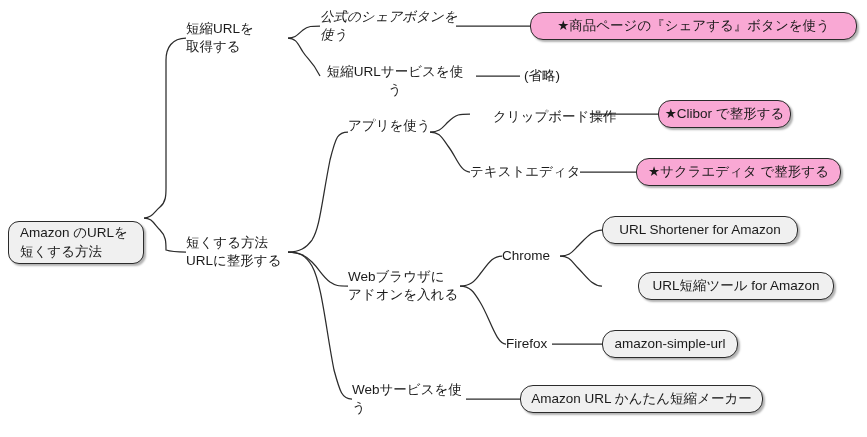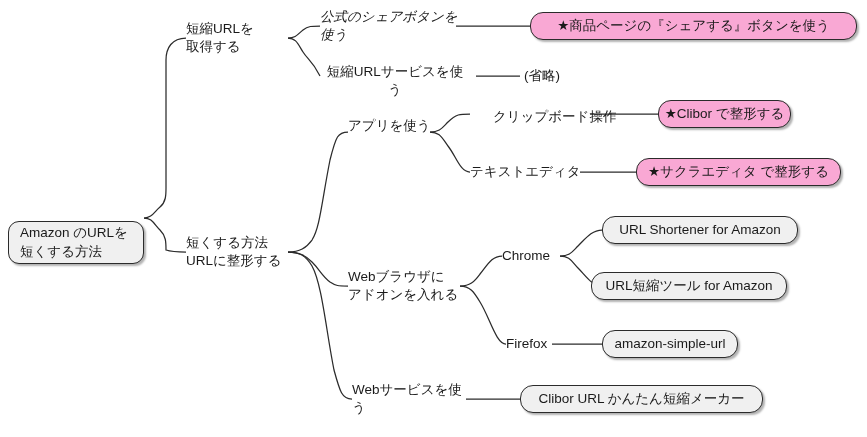--- a/index.html
+++ b/index.html
@@ -155,33 +155,33 @@
   </div>
 
   <div class="node plain" style="left:502px; top:247px; width:62px; height:18px;">
     <span>Chrome</span>
   </div>
 
   <div class="node boxed" style="left:602px; top:216px; width:196px; height:28px;">
     <span>URL Shortener for Amazon</span>
   </div>
 
-  <div class="node boxed" style="left:591px; top:272px; width:196px; height:28px;">
+  <div class="node boxed" style="left:638px; top:272px; width:196px; height:28px;">
     <span>URL短縮ツール for Amazon</span>
   </div>
 
   <div class="node plain" style="left:506px; top:335px; width:58px; height:18px;">
     <span>Firefox</span>
   </div>
 
   <div class="node boxed" style="left:602px; top:330px; width:136px; height:28px;text-align:center;">
     <span>amazon-simple-url</span>
   </div>
 
   <div class="node plain" style="left:352px; top:390px; width:122px; height:18px;">
     <span>Webサービスを使う</span>
   </div>
 
   <div class="node boxed" style="left:520px; top:385px; width:243px; height:28px;">
-    <span>Clibor URL かんたん短縮メーカー</span>
+    <span>Amazon URL かんたん短縮メーカー</span>
   </div>
 
 </div>
 
 </body></html>

